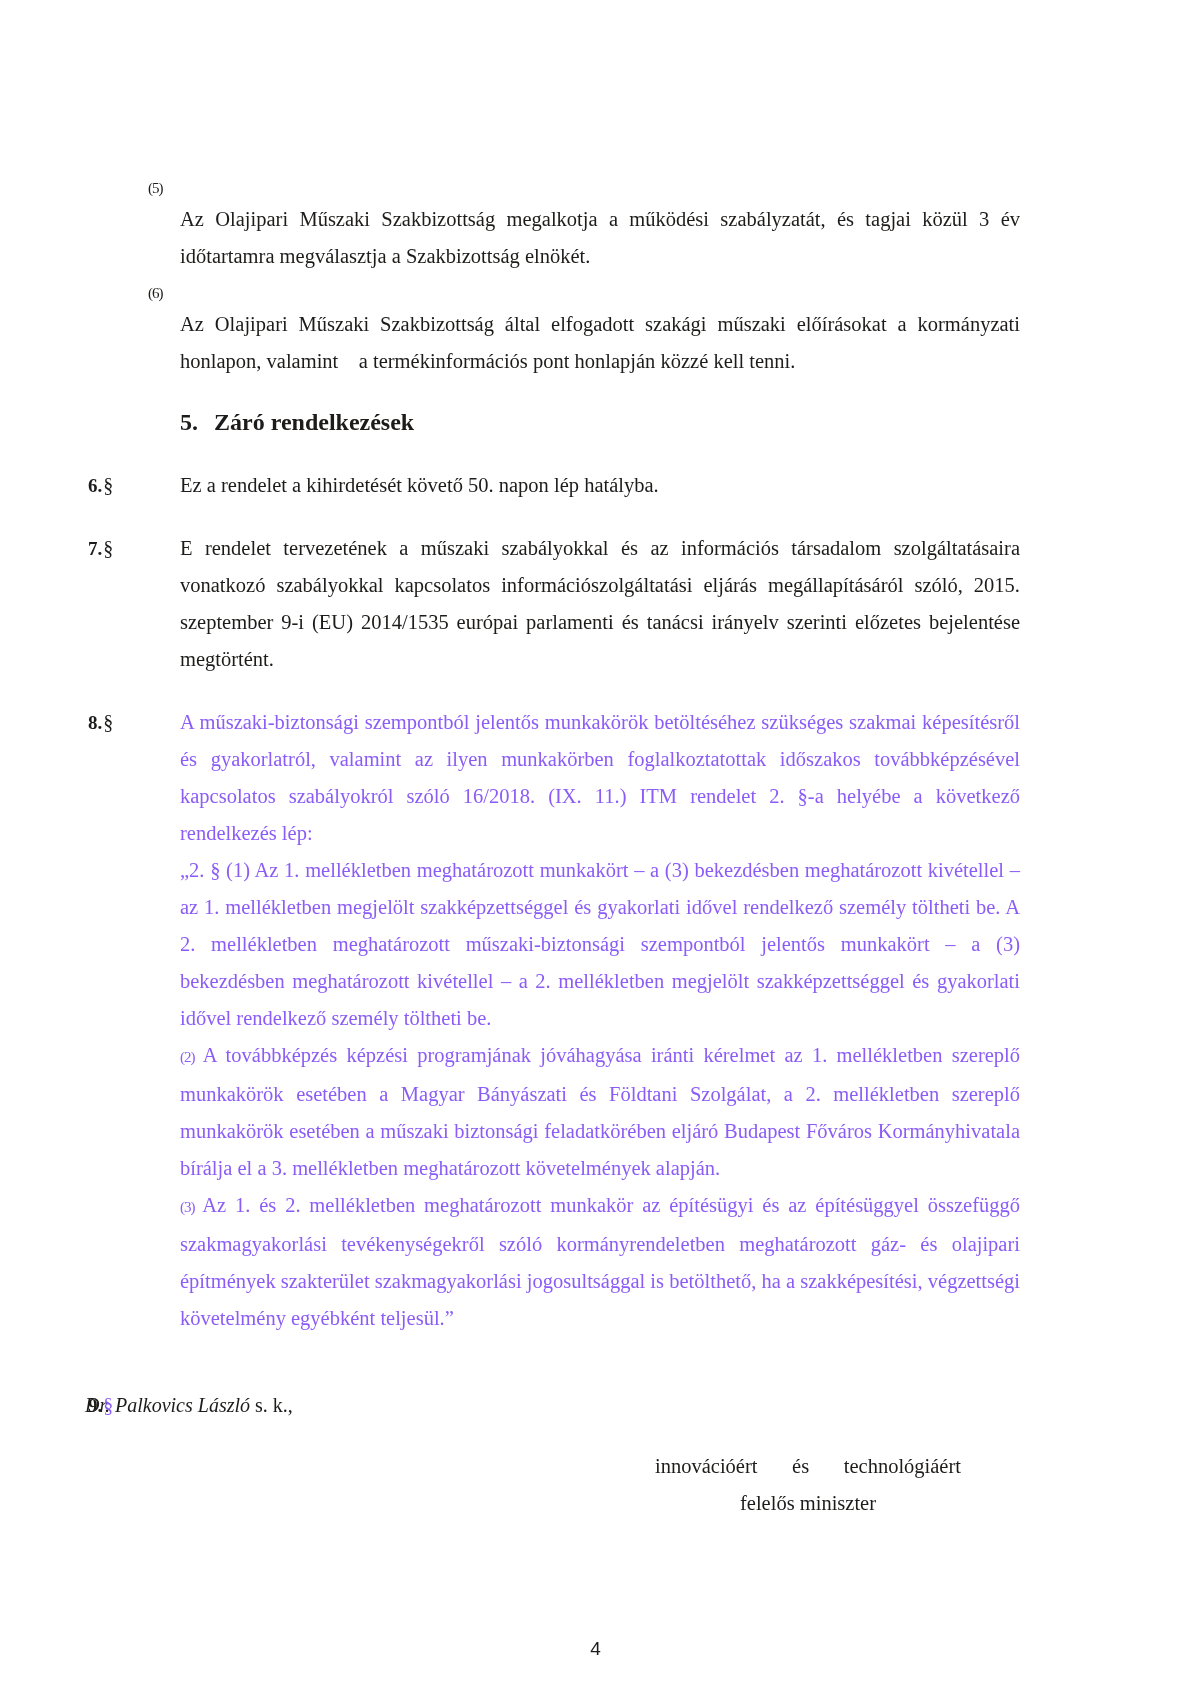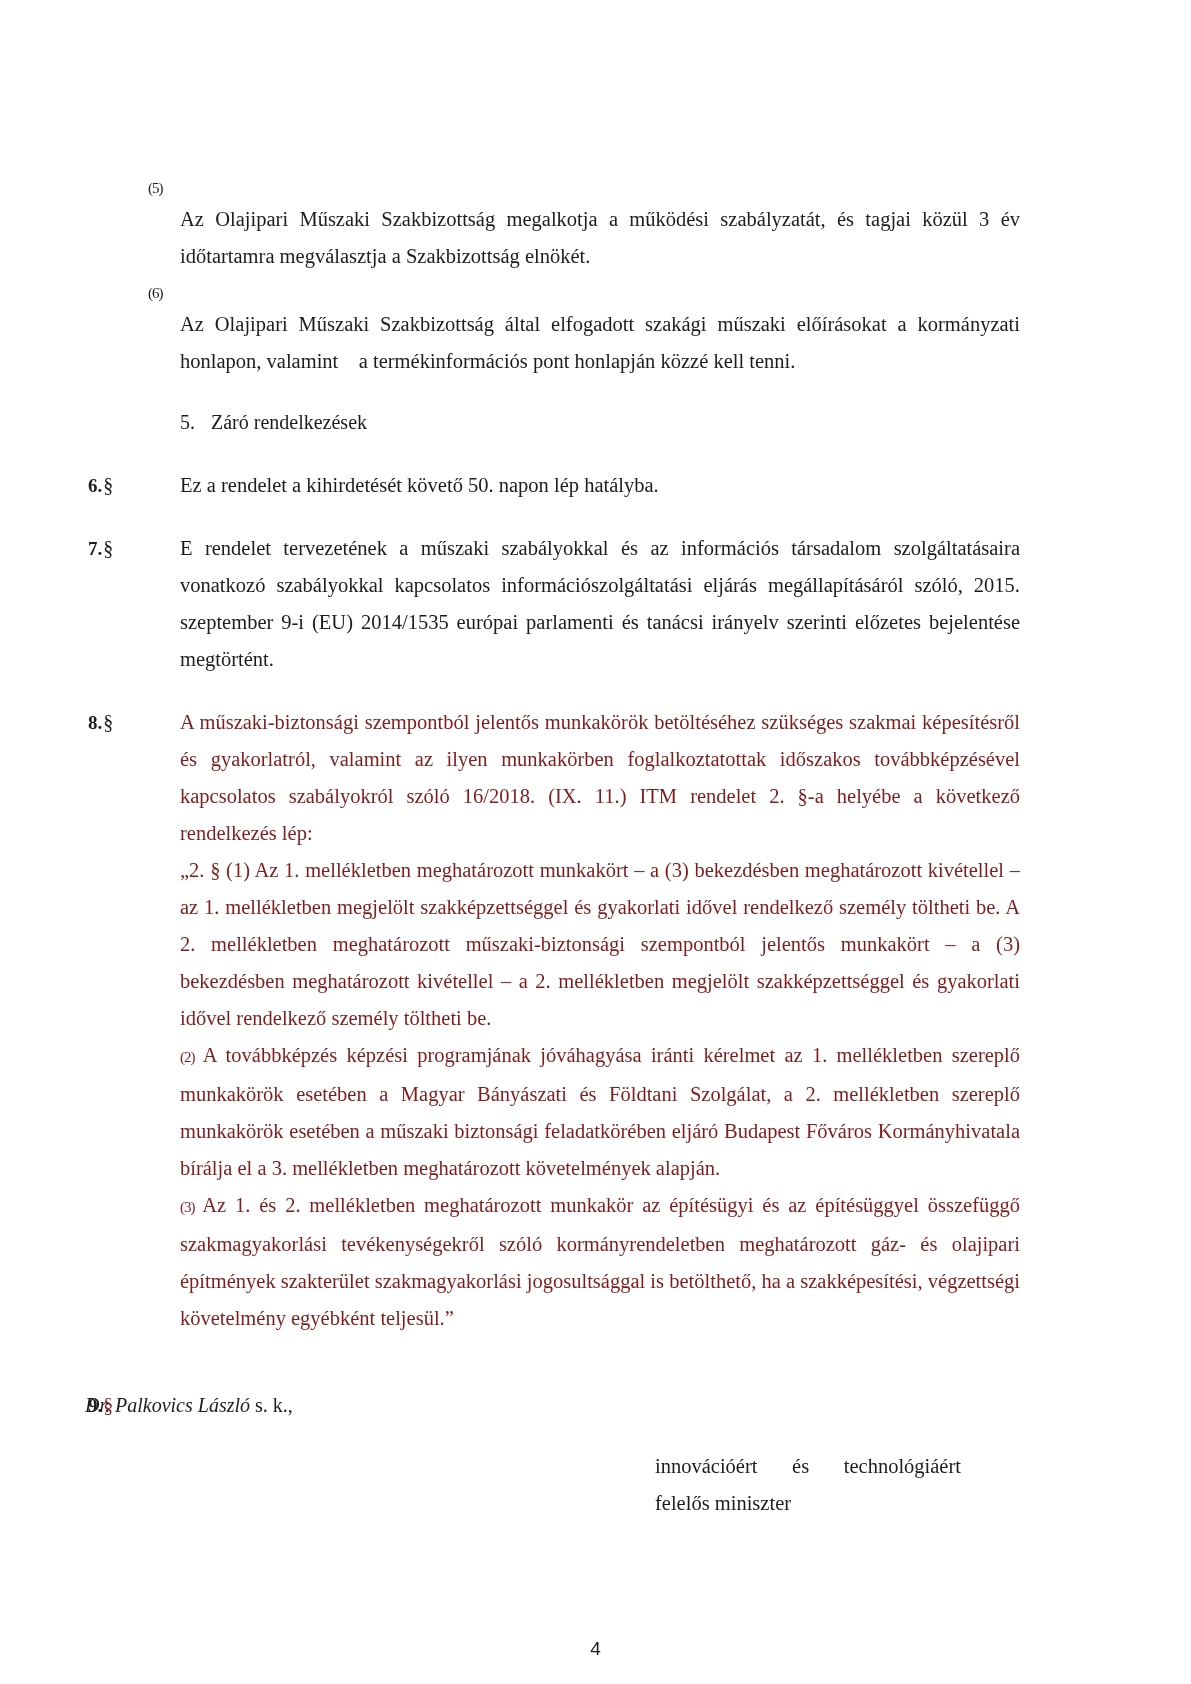--- a/index.html
+++ b/index.html
@@ -28,22 +28,22 @@
     flex: 1;
     font-size: 20.5px;
     line-height: 37px;
     text-align: justify;
     margin-top: 31px;
   }
 
   
   .heading {
     margin: 24px 171px 0 180px;
-    font-size: 20px;
-    font-weight: normal;
+    font-size: 24px;
+    font-weight: bold;
     line-height: 37px;
   }
   .heading .h-num { margin-right: 16px; }
 
   
   .sec {
     position: relative;
     padding-left: 180px;
     padding-right: 171px;
   }
@@ -57,38 +57,38 @@
     white-space: nowrap;
   }
   .sec-label .num { font-weight: bold; font-size: 19px; }
   .sec-label .sym { font-size: 20px; margin-left: 1px; }
   .blk {
     margin: 0;
     font-size: 20.5px;
     line-height: 37px;
     text-align: justify;
   }
-  .red { color: #7f1d1d; }
+  .red { color: #8b5cf6; }
   .inline-marker { font-size: 15px; letter-spacing: -1px; }
 
   
   .signature {
     margin: 28px 171px 0 85px;
     font-size: 20px;
     line-height: 37px;
   }
   .signer-name { font-style: italic; text-align: right; }
   .minister {
     margin: 24px 0 0 655px;
     width: 306px;
     font-size: 20.5px;
     line-height: 37px;
   }
   .minister .just { text-align: justify; text-align-last: justify; }
-  .minister p { margin: 0; }
+  .minister p { margin: 0; text-align: center; }
 
   .page-number {
     position: absolute;
     left: 0; right: 0;
     bottom: 24px;
     text-align: center;
     font-size: 19px;
     font-family: "Liberation Sans", sans-serif;
   }
 </style>

